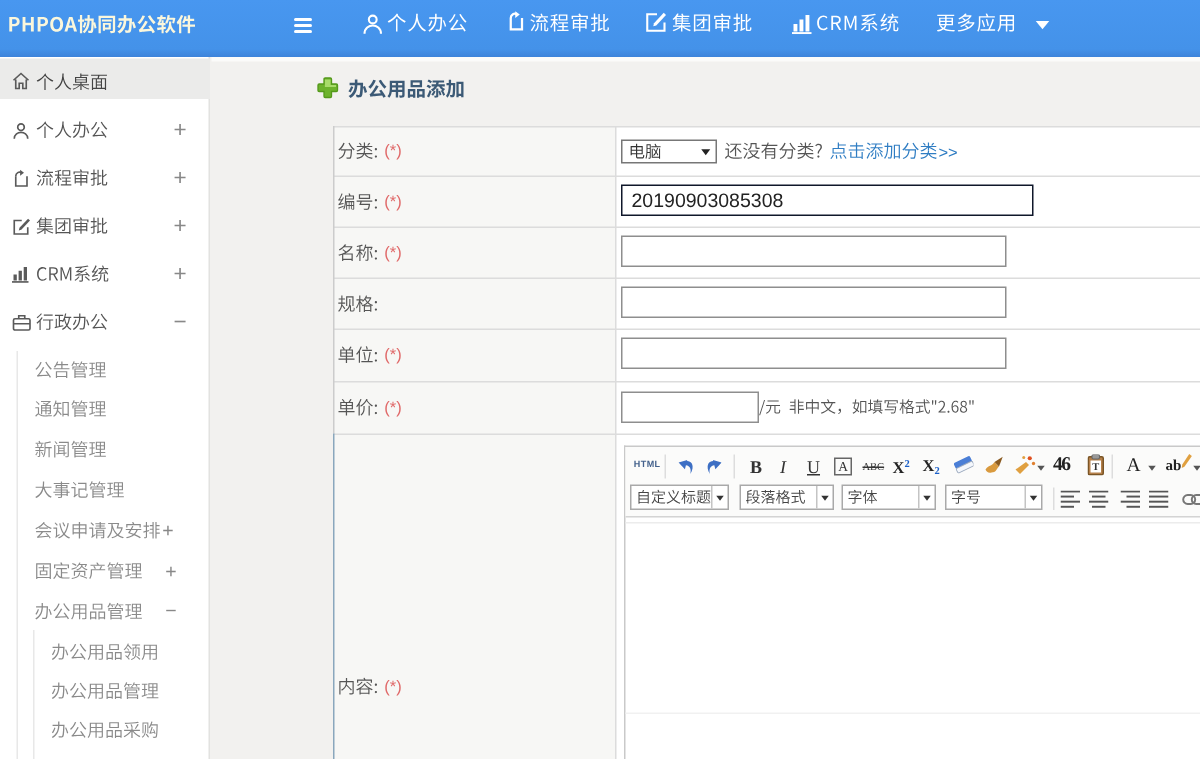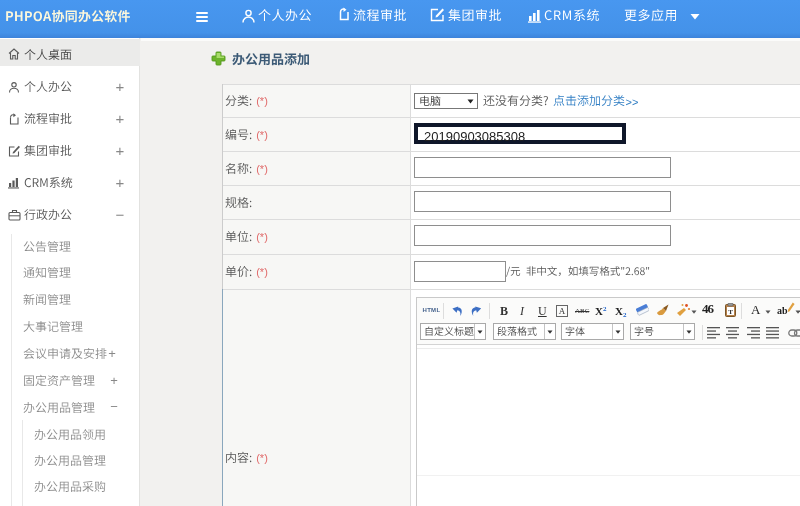--- a/index.html
+++ b/index.html
@@ -216,21 +216,21 @@
     <div class="abs" style="left:222px;top:219px;width:578px;height:1px;background:#dcdcdc"></div>
     <div class="abs" style="left:222px;top:254px;width:578px;height:1px;background:#dcdcdc"></div>
     <div class="abs" style="left:222px;top:289px;width:578px;height:1px;background:#dcdcdc"></div>
     <div class="abs" style="left:222px;top:84px;width:1px;height:205px;background:#cccccc"></div>
     <div class="abs" style="left:222px;top:289px;width:1px;height:217px;background:#8aa7bd"></div>
     <div class="abs" style="left:410px;top:84px;width:1px;height:422px;background:#dcdcdc"></div>
     <div class="abs" style="left:414px;top:93px;width:64px;height:16px;background:#fff;border:1px solid #777"></div>
     <svg class="abs" style="left:467px;top:99px" width="7" height="5" viewBox="0 0 7 5">
       <path d="M0.5 0.5 L6.5 0.5 L3.5 4.5 Z" fill="#222"></path>
     </svg>
-    <div class="abs" style="left:414px;top:123px;width:212px;height:21px;background:#fff;border:4px solid #0f172a"><span style="font-size:13px;color:#222;line-height:19px;padding-left:6px;display:inline-block">20190903085308</span></div>
+    <div class="abs" style="left:414px;top:123px;width:275px;height:21px;background:#fff;border:1px solid #0f172a"><span style="font-size:13px;color:#222;line-height:19px;padding-left:6px;display:inline-block">20190903085308</span></div>
     <div class="abs" style="left:414px;top:157px;width:257px;height:21px;background:#fff;border:1px solid #8e8e8e"></div>
     <div class="abs" style="left:414px;top:191px;width:257px;height:21px;background:#fff;border:1px solid #8e8e8e"></div>
     <div class="abs" style="left:414px;top:225px;width:257px;height:21px;background:#fff;border:1px solid #8e8e8e"></div>
     <div class="abs" style="left:414px;top:261px;width:92px;height:21px;background:#fff;border:1px solid #8e8e8e"></div>
     <div class="abs" style="left:416px;top:297px;width:384px;height:215px;background:#fff;border:1px solid #c9c9c9;border-right:none"></div>
     <div class="abs" style="left:417px;top:298px;width:383px;height:47px;background:#fbfbfa;border-bottom:1px solid #d4d4d4"></div>
     <div class="abs" style="left:417px;top:348px;width:383px;height:1px;background:#ececec"></div>
     <div class="abs" style="left:417px;top:475px;width:383px;height:1px;background:#f1f1f1"></div>
     <div class="abs" style="left:443px;top:303px;width:1px;height:16px;background:#ddd"></div>
     <svg class="abs" style="left:452px;top:304px" width="10.5" height="13" viewBox="0 0 10.5 13">

